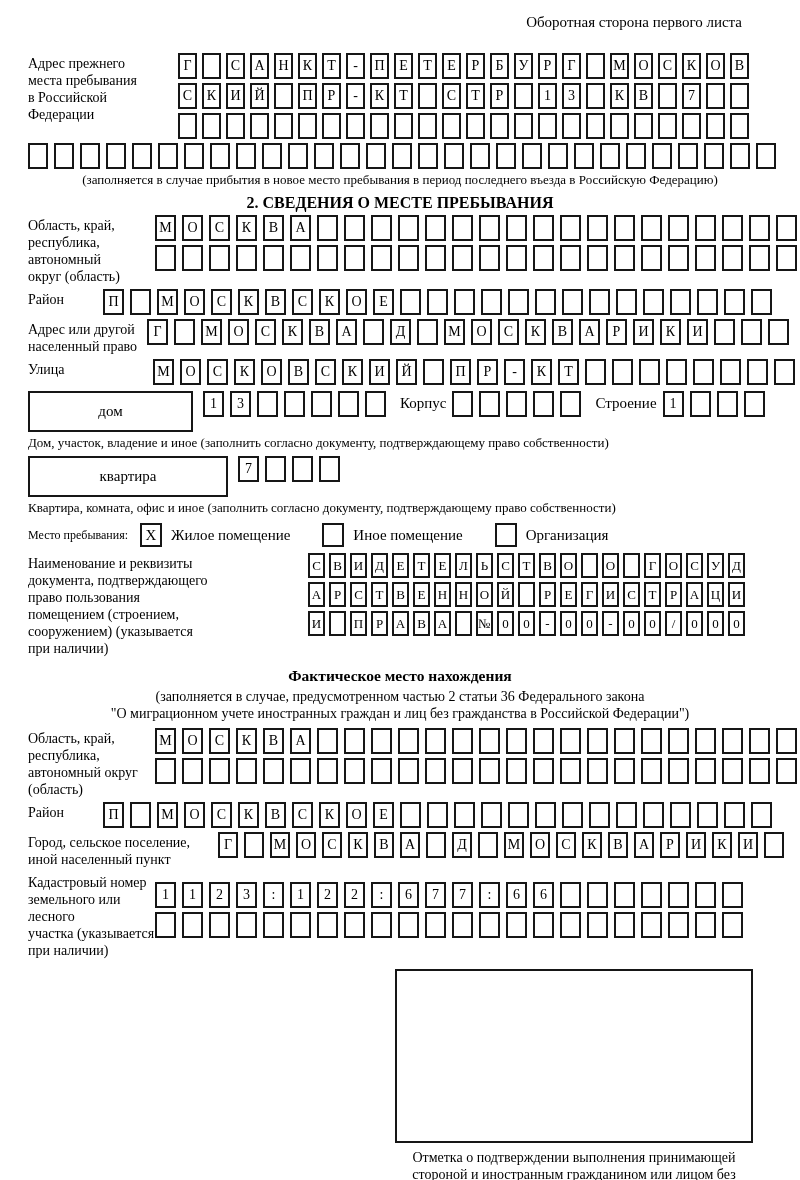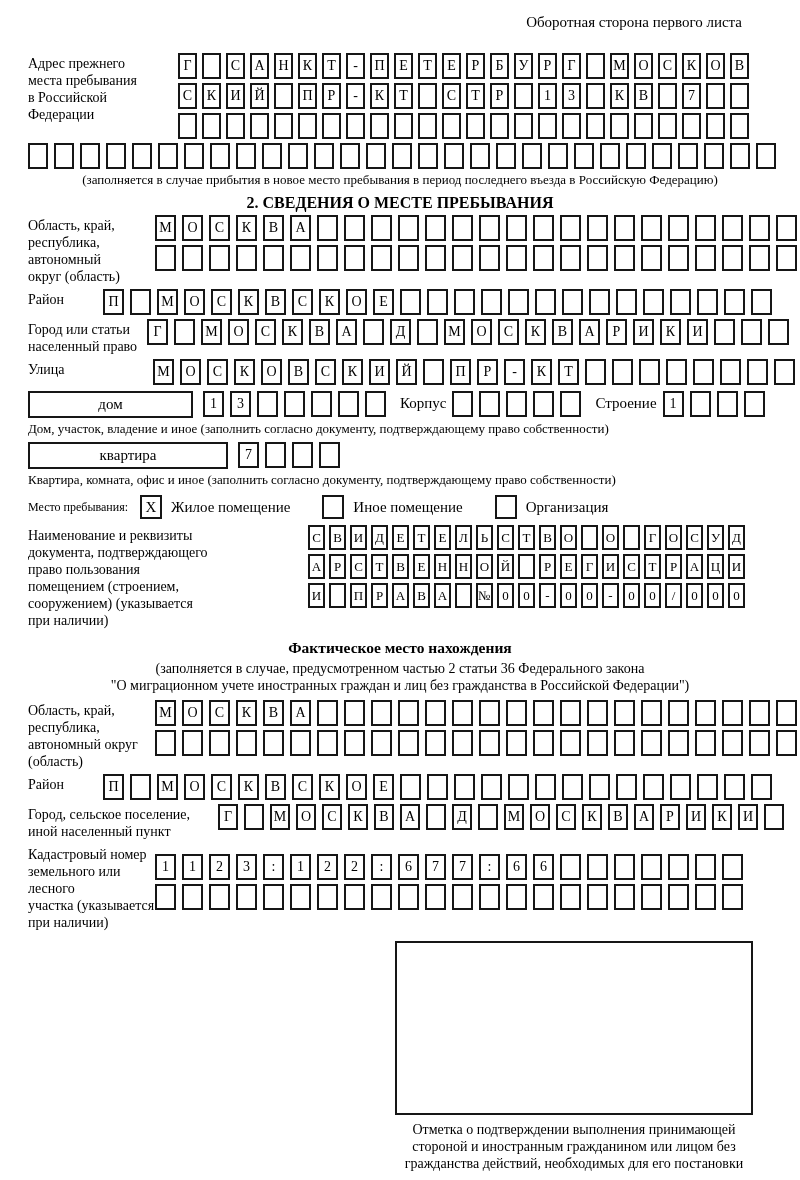--- a/index.html
+++ b/index.html
@@ -19,21 +19,21 @@
   .fullrow{margin-top:4px;}
   .fullrow .cell{width:20px;margin-right:6px;}
   .cells-sm .cell{width:17px;height:25px;margin-right:4px;font-size:13px;}
   .cells-fc .cell{width:20px;margin-right:6px;}
   .wA{width:150px;} .wReg{width:127px;} .wDis{width:75px;} .wCity{width:119px;}
   .wStreet{width:125px;} .wDoc{width:280px;} .wFactCity{width:190px;} .wCad{width:127px;}
   .note{font-size:13px;line-height:15px;margin-top:3px;}
   .center{text-align:center;}
   .sec-title{text-align:center;font-weight:bold;font-size:16px;margin-top:7px;margin-bottom:3px;}
   .mt4{margin-top:4px;} .mt6{margin-top:6px;}
-  .widebox{box-sizing:border-box;height:27px;border:2px solid #161616;display:flex;
+  .widebox{box-sizing:border-box;height:41px;border:2px solid #161616;display:flex;
            align-items:center;justify-content:center;font-size:15px;flex:0 0 auto;}
   .wbHouse{width:165px;margin-right:10px;}
   .wbApt{width:200px;margin-right:10px;}
   .stayrow{display:flex;align-items:center;margin-top:8px;}
   .stay-lbl{font-size:12px;margin-right:12px;}
   .chk{box-sizing:border-box;width:22px;height:24px;border:2px solid #161616;display:inline-flex;
        align-items:center;justify-content:center;font-size:15px;flex:0 0 auto;}
   .opt-lbl{font-size:15px;margin:0 0 0 9px;}
   .gap{margin-left:32px;}
   .optnote{padding-left:150px;width:300px;text-align:center;font-size:13px;margin-top:2px;}
@@ -81,21 +81,21 @@
     </div>
   </div>
 
   <div class="frow mt4">
     <div class="lbl wDis">Район</div>
     <div class="cells"><span class="cell">П</span><span class="cell"></span><span class="cell">М</span><span class="cell">О</span><span class="cell">С</span><span class="cell">К</span><span class="cell">В</span><span class="cell">С</span><span class="cell">К</span><span class="cell">О</span><span class="cell">Е</span><span class="cell"></span><span class="cell"></span><span class="cell"></span><span class="cell"></span><span class="cell"></span><span class="cell"></span><span class="cell"></span><span class="cell"></span><span class="cell"></span><span class="cell"></span><span class="cell"></span><span class="cell"></span><span class="cell"></span><span class="cell"></span></div>
   </div>
 
   <div class="frow mt4">
     <div class="lbl wCity">
-      <div>Город или статьи</div>
+      <div>Адрес или другой</div>
       <div>населенный право</div>
     </div>
     <div class="cells"><span class="cell">Г</span><span class="cell"></span><span class="cell">М</span><span class="cell">О</span><span class="cell">С</span><span class="cell">К</span><span class="cell">В</span><span class="cell">А</span><span class="cell"></span><span class="cell">Д</span><span class="cell"></span><span class="cell">М</span><span class="cell">О</span><span class="cell">С</span><span class="cell">К</span><span class="cell">В</span><span class="cell">А</span><span class="cell">Р</span><span class="cell">И</span><span class="cell">К</span><span class="cell">И</span><span class="cell"></span><span class="cell"></span><span class="cell"></span></div>
   </div>
 
   <div class="frow mt4">
     <div class="lbl wStreet">Улица</div>
     <div class="cells"><span class="cell">М</span><span class="cell">О</span><span class="cell">С</span><span class="cell">К</span><span class="cell">О</span><span class="cell">В</span><span class="cell">С</span><span class="cell">К</span><span class="cell">И</span><span class="cell">Й</span><span class="cell"></span><span class="cell">П</span><span class="cell">Р</span><span class="cell">-</span><span class="cell">К</span><span class="cell">Т</span><span class="cell"></span><span class="cell"></span><span class="cell"></span><span class="cell"></span><span class="cell"></span><span class="cell"></span><span class="cell"></span><span class="cell"></span></div>
   </div>
 

